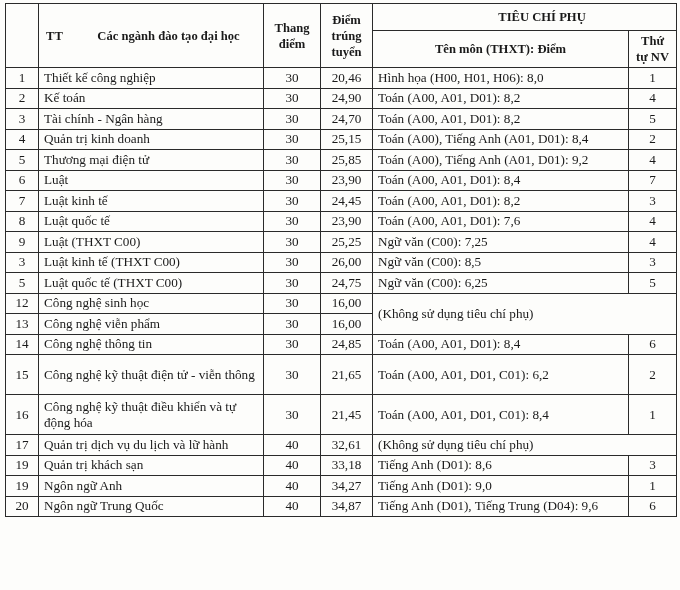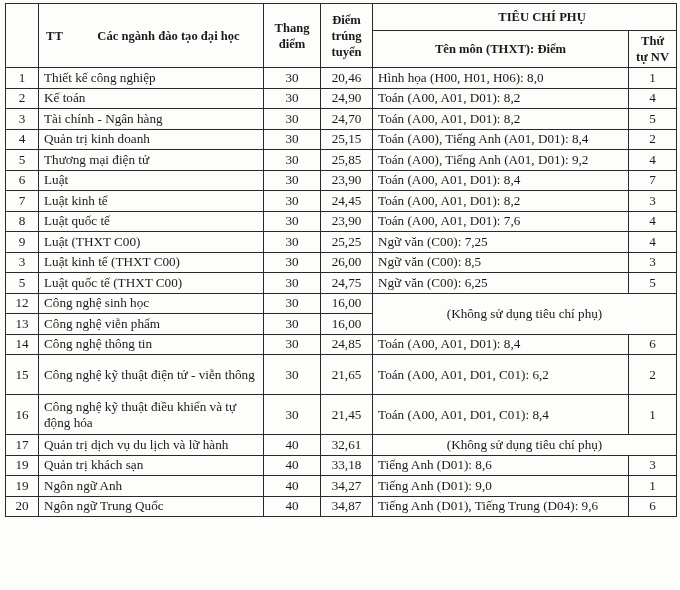--- a/index.html
+++ b/index.html
@@ -6,21 +6,21 @@
   body { width: 680px; height: 590px; overflow: hidden; font-family: "Liberation Serif", "DejaVu Serif", serif; color: #1a1a1a; }
   table { border-collapse: collapse; position: absolute; left: 5px; top: 3px; width: 671px; table-layout: fixed; }
   td, th { border: 1.2px solid #2a2a2a; padding: 0 5px; font-size: 13.2px; line-height: 16px; vertical-align: middle; }
   th { font-weight: bold; text-align: center; font-size: 12.6px; }
   .c { text-align: center; }
   .b { font-weight: normal; }
   .hdr-top th { height: 26px; padding-left: 40px; }
   .hdr-bot th { height: 36px; }
   tr.r td { height: 19.5px; }
   tr.r2 td { height: 39px; }
-  .na { text-align: center; }
+  .na { }
 </style>
 </head>
 <body>
 
 <table>
   <colgroup>
     <col style="width:33px">
       <col style="width:225px">
       <col style="width:57px">
       <col style="width:52px">

